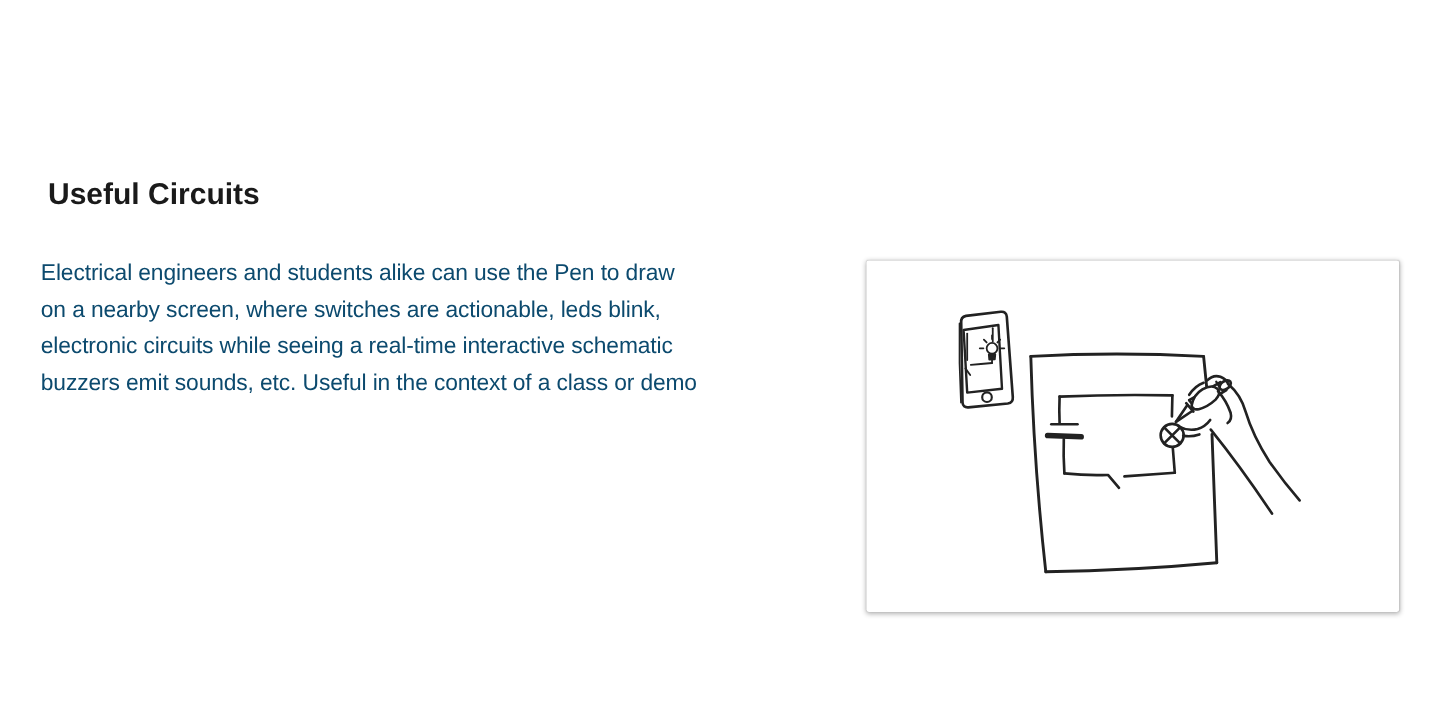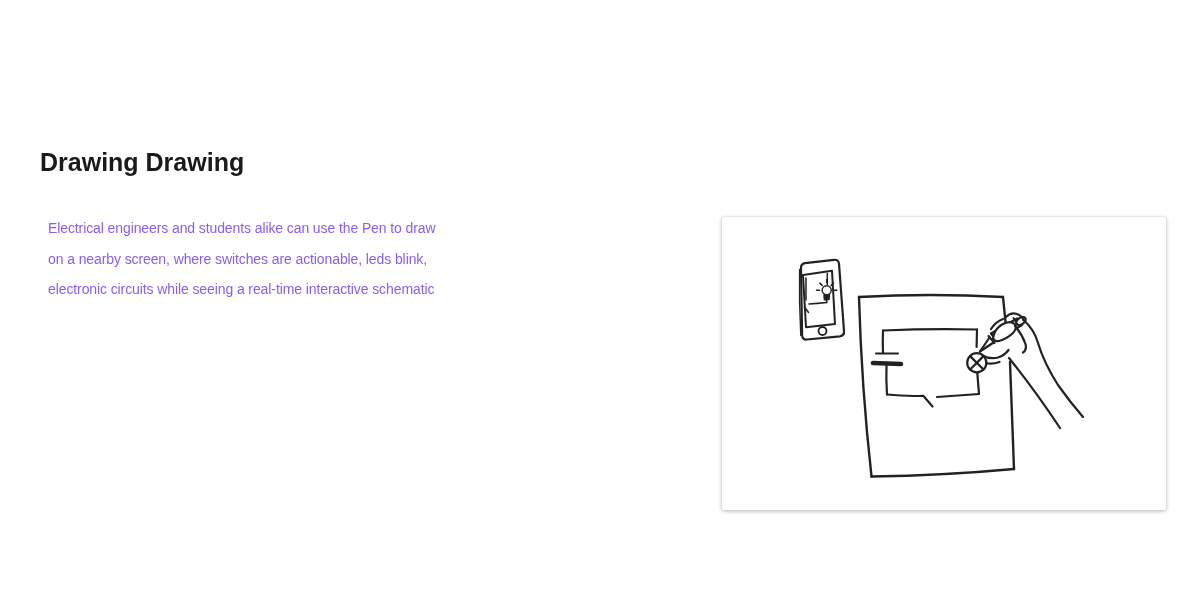--- a/index.html
+++ b/index.html
@@ -15,49 +15,50 @@
     position: absolute;
     left: 40px; top: 146px;
     font-size: 25px; line-height: 32px;
     font-weight: bold;
     color: #1a1a1a;
     letter-spacing: 0;
   }
 
   .body-copy {
     position: absolute;
-    left: 48px; top: 213px;
+    left: 34px; top: 213px;
     width: 680px;
-    font-size: 14px; line-height: 30.5px;
-    color: #8b5cf6;
+    font-size: 19px; line-height: 30.5px;
+    color: #0c4a6e;
     letter-spacing: -0.1px;
   }
   .body-copy .line { display: block; white-space: nowrap; }
 
   .illustration-card {
     position: absolute;
     left: 722px; top: 217px;
     width: 444px; height: 293px;
     background: #ffffff;
     border-radius: 2px;
     box-shadow: 0 1px 4px rgba(0,0,0,0.30), 0 0 1px rgba(0,0,0,0.15);
   }
   .illustration-card svg { display: block; width: 444px; height: 293px; }
 </style>
 </head>
 <body>
 
 <div class="page">
 
-  <h1 class="title">Drawing Drawing</h1>
+  <h1 class="title">Useful Circuits</h1>
 
   <div class="body-copy">
     <span class="line">Electrical engineers and students alike can use the Pen to draw</span>
     <span class="line">on a nearby screen, where switches are actionable, leds blink,</span>
     <span class="line">electronic circuits while seeing a real-time interactive schematic</span>
+    <span class="line">buzzers emit sounds, etc. Useful in the context of a class or demo</span>
   </div>
 
   <figure class="illustration-card">
     <svg viewBox="0 0 444 293" xmlns="http://www.w3.org/2000/svg">
       <g fill="none" stroke="#222222" stroke-width="2.2" stroke-linecap="round" stroke-linejoin="round">
 
         <g stroke-width="2.4">
           <path d="M137,80 Q208,76 281,80"></path>
           <path d="M281,80 L284,110"></path>
           <path d="M288,145 Q290,199 292,252"></path>

